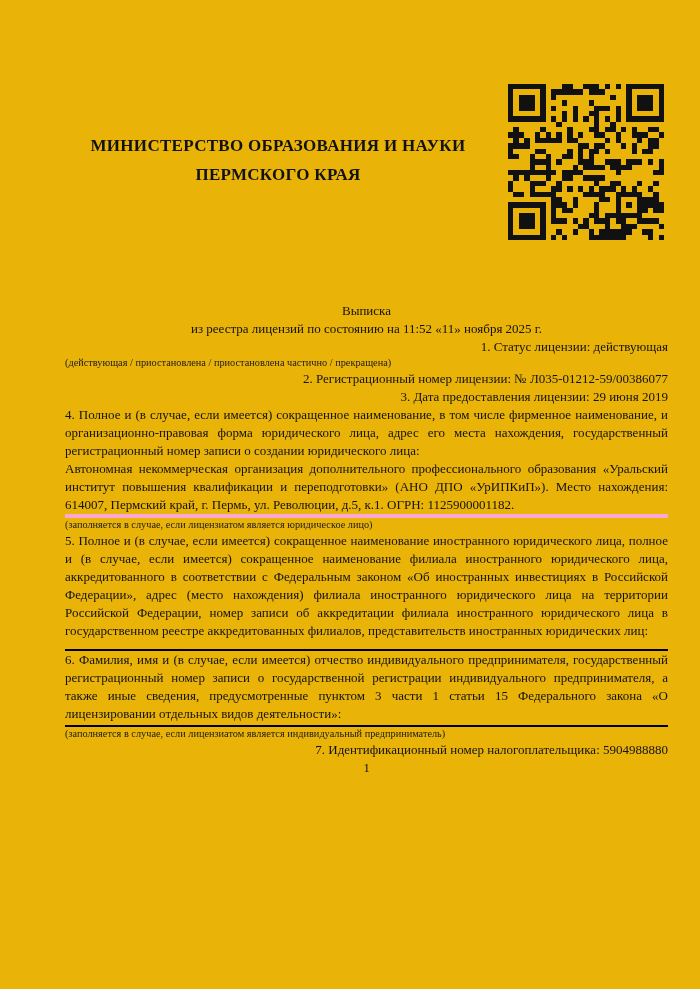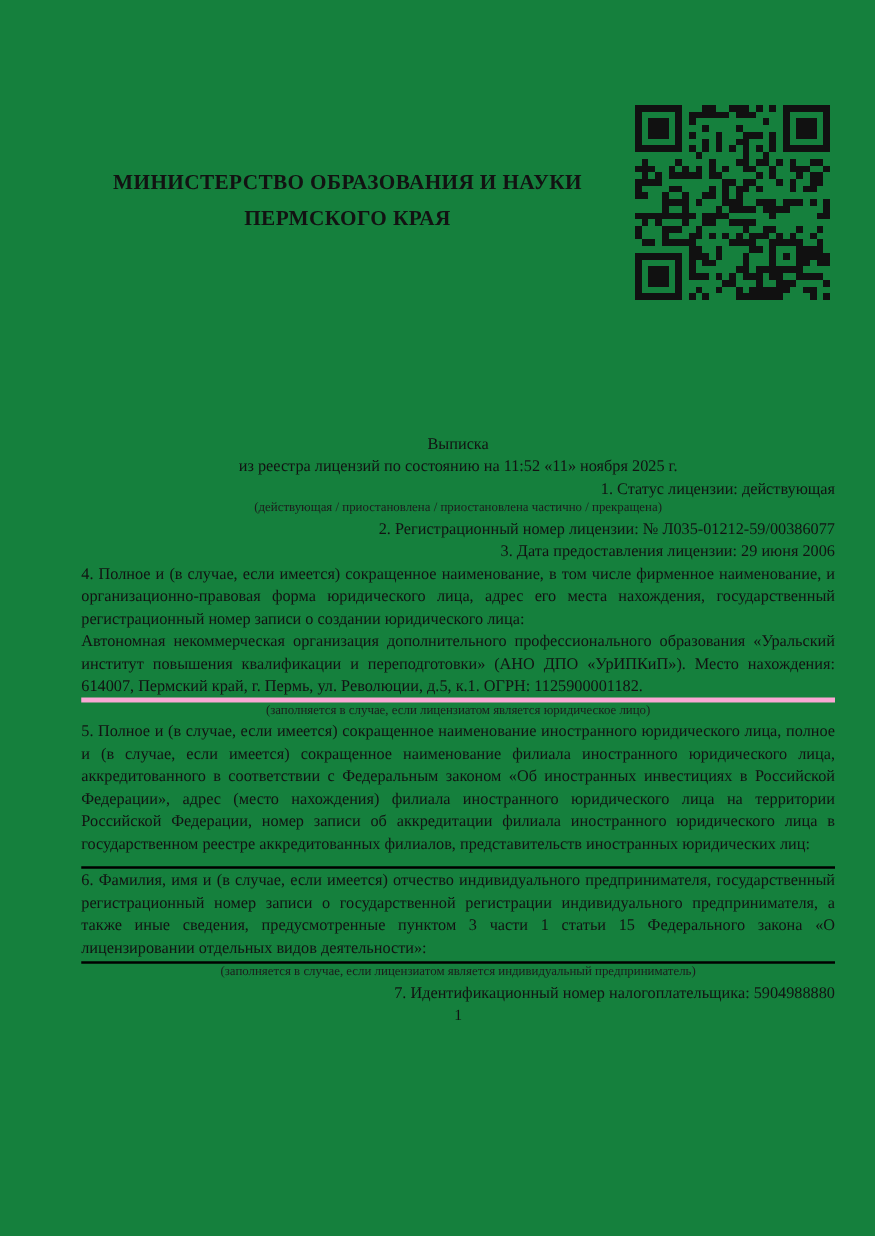--- a/index.html
+++ b/index.html
@@ -1,48 +1,48 @@
 <!DOCTYPE html>
 <html><head>
 <meta charset="utf-8">
 <style>
   html,body{margin:0;padding:0;}
   body{
     width:700px;height:989px;position:relative;background:#ffffff;
     font-family:"Liberation Serif","DejaVu Serif",serif;color:#121212;
     overflow:hidden;
   }
-  .page{position:absolute;inset:0;background:#15803d;}
+  .page{position:absolute;inset:0;background:#eab308;}
 
   
   .header-name{
     position:absolute;left:65px;top:131px;width:426px;
     text-align:center;font-weight:bold;font-size:17px;line-height:29px;
     letter-spacing:0.3px;
   }
   .header-name span{display:block;}
   .header-caption{
     position:absolute;left:65px;top:190px;width:426px;
     text-align:center;font-size:9.5px;line-height:12px;color:#1c1c1c;
   }
 
   
   .qr{position:absolute;left:508px;top:83px;width:156px;height:158px;}
   .qr svg{display:block;}
 
   
-  .content{position:absolute;left:65px;top:0;width:603px;font-size:13px;line-height:18px;margin-top:44px;}
+  .content{position:absolute;left:65px;top:0;width:603px;font-size:13px;line-height:18px;}
   .content p{margin:0;padding:0;}
 
   .title-block{margin-top:302px;text-align:center;}
   .title-line{display:block;}
 
   .field{text-align:right;}
   .para{text-align:justify;}
-  .hint{text-align:center;font-size:10.3px;line-height:14px;color:#1c1c1c;}
+  .hint{font-size:10.3px;line-height:14px;color:#1c1c1c;}
 
   .f-item1{margin-top:31px;}
   .h-item1{margin-top:-2px;}
   .f-item2{margin-top:18px;}
   .f-item3{margin-top:13px;}
   .f-item4-label{margin-top:16px;}
   .f-item4-value{border-bottom:4px solid #f9a8d4;}
   .h-item4{margin-top:2px;}
   .f-item5-label{margin-top:14px;}
   .rule{height:2px;background:#000;margin-top:9px;}
@@ -460,21 +460,21 @@
     <div class="title-block">
       <span class="title-line">Выписка</span>
       <span class="title-line">из реестра лицензий по состоянию на 11:52 «11» ноября 2025 г.</span>
     </div>
 
     <p class="field f-item1">1. Статус лицензии: действующая</p>
     <p class="hint h-item1">(действующая / приостановлена / приостановлена частично / прекращена)</p>
 
     <p class="field f-item2">2. Регистрационный номер лицензии: № Л035-01212-59/00386077</p>
 
-    <p class="field f-item3">3. Дата предоставления лицензии: 29 июня 2006</p>
+    <p class="field f-item3">3. Дата предоставления лицензии: 29 июня 2019</p>
 
     <p class="para f-item4-label">4. Полное и (в случае, если имеется) сокращенное наименование, в том числе фирменное наименование, и организационно-правовая форма юридического лица, адрес его места нахождения, государственный регистрационный номер записи о создании юридического лица:</p>
     <p class="para f-item4-value">Автономная некоммерческая организация дополнительного профессионального образования «Уральский институт повышения квалификации и переподготовки» (АНО ДПО «УрИПКиП»). Место нахождения: 614007, Пермский край, г. Пермь, ул. Революции, д.5, к.1. ОГРН: 1125900001182.</p>
     <p class="hint h-item4">(заполняется в случае, если лицензиатом является юридическое лицо)</p>
 
     <p class="para f-item5-label">5. Полное и (в случае, если имеется) сокращенное наименование иностранного юридического лица, полное и (в случае, если имеется) сокращенное наименование филиала иностранного юридического лица, аккредитованного в соответствии с Федеральным законом «Об иностранных инвестициях в Российской Федерации», адрес (место нахождения) филиала иностранного юридического лица на территории Российской Федерации, номер записи об аккредитации филиала иностранного юридического лица в государственном реестре аккредитованных филиалов, представительств иностранных юридических лиц:</p>
     <div class="rule"></div>
 
     <p class="para f-item6-label">6. Фамилия, имя и (в случае, если имеется) отчество индивидуального предпринимателя, государственный регистрационный номер записи о государственной регистрации индивидуального предпринимателя, а также иные сведения, предусмотренные пунктом 3 части 1 статьи 15 Федерального закона «О лицензировании отдельных видов деятельности»:</p>
     <div class="rule rule-6"></div>

